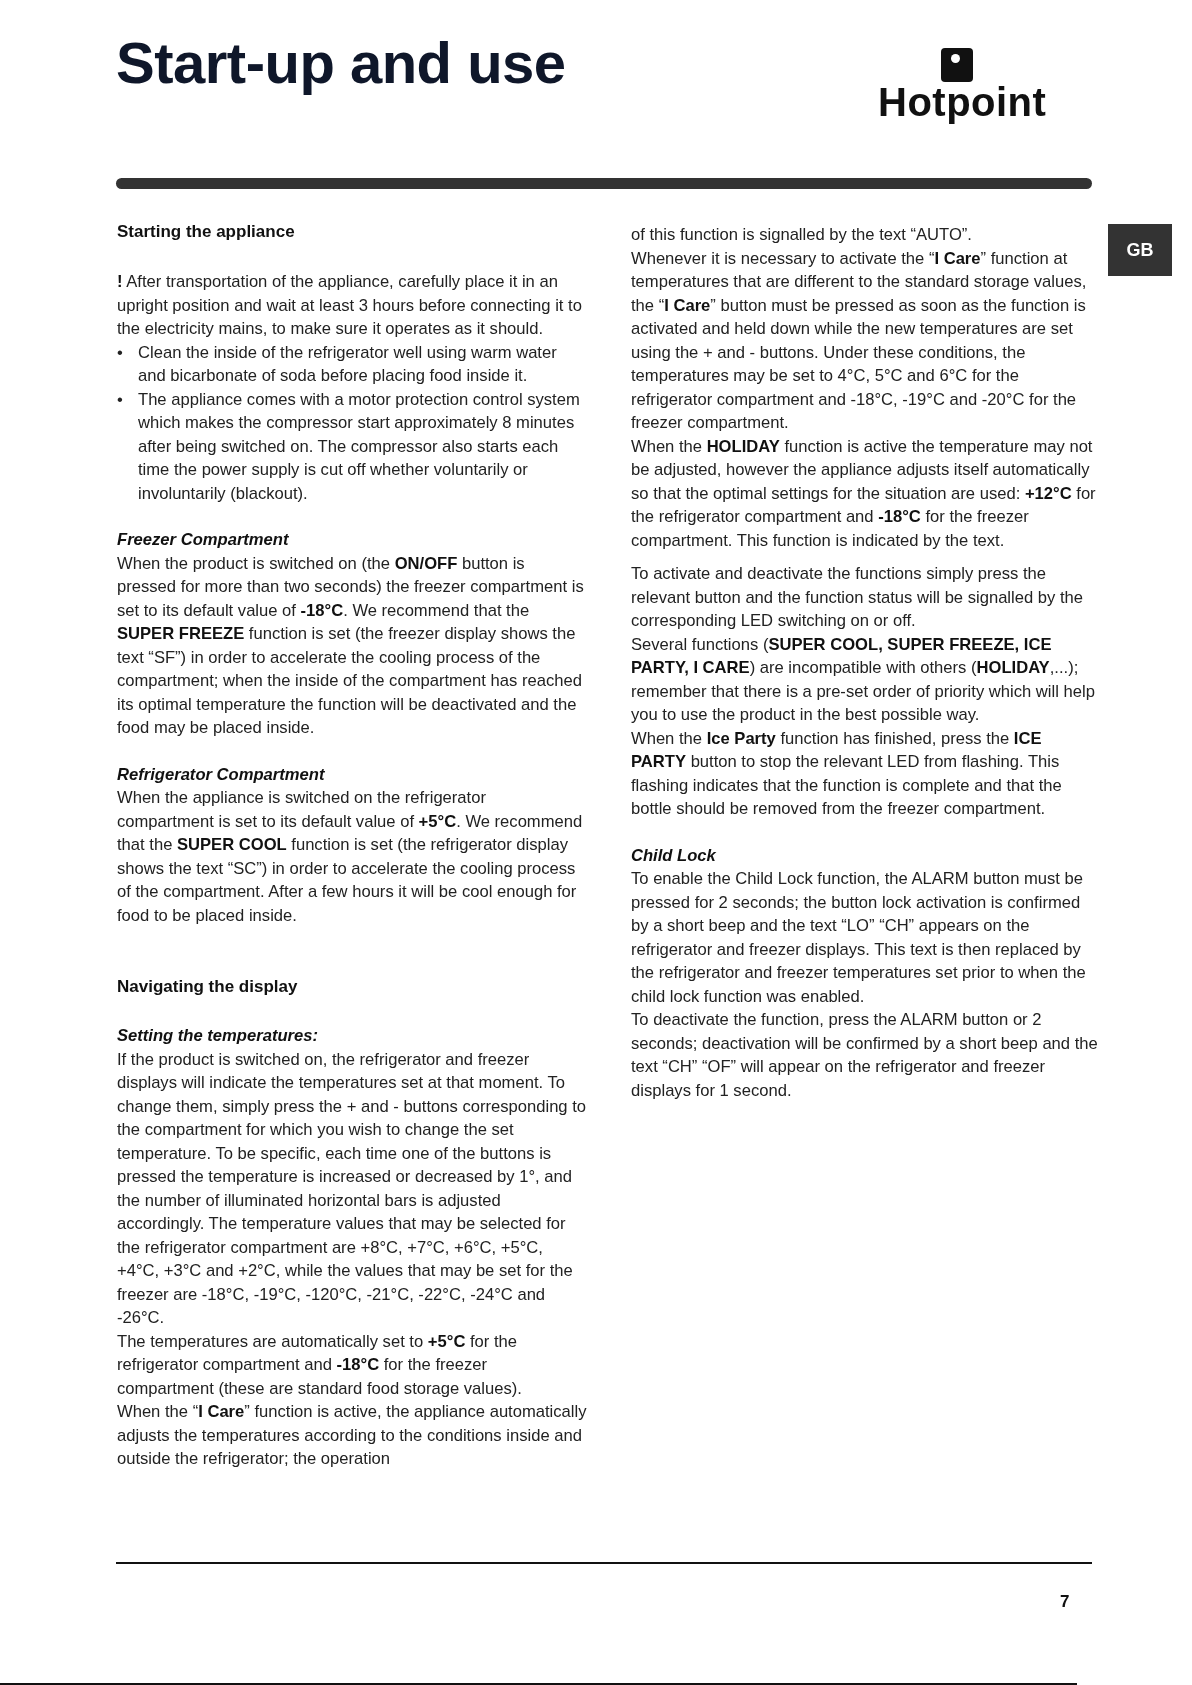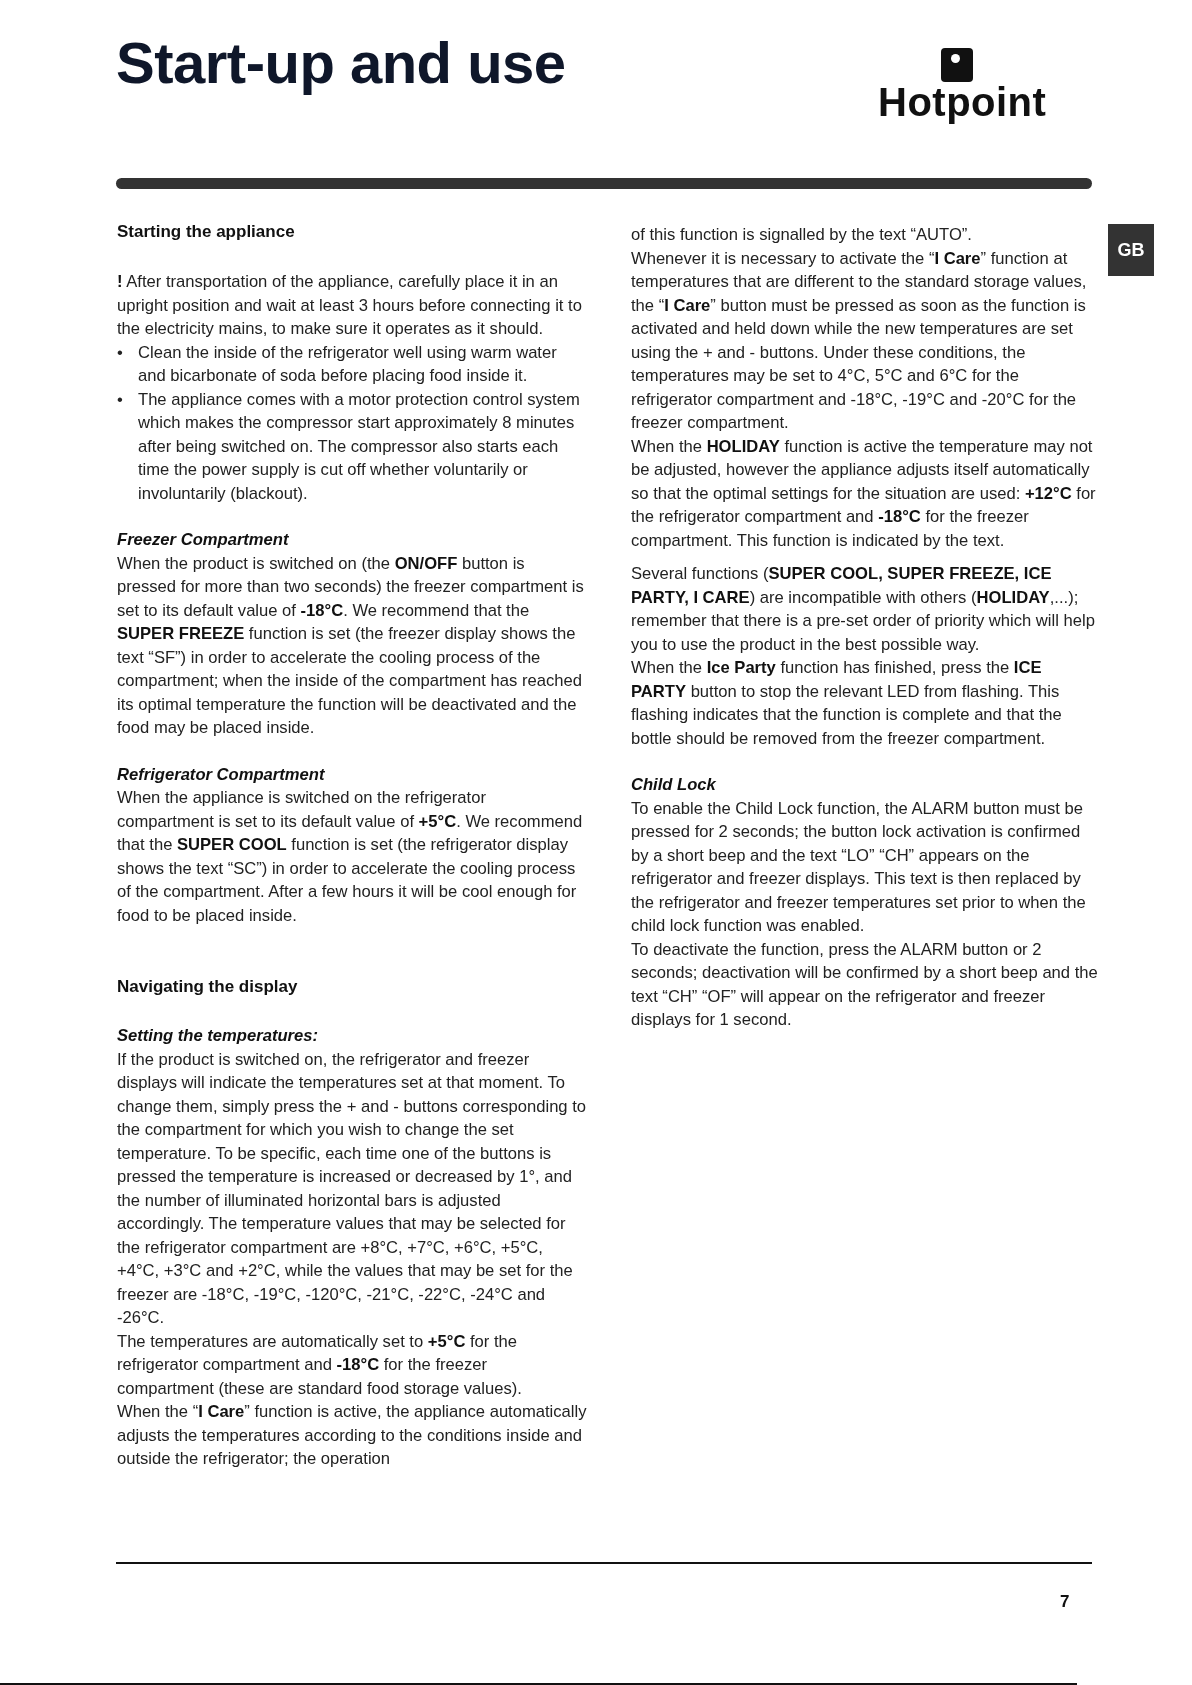--- a/index.html
+++ b/index.html
@@ -24,21 +24,21 @@
     background: #fff; border-radius: 50%;
   }
   .logo-text {
     font-size: 40px; font-weight: bold; color: #111; letter-spacing: 0.5px; line-height: 1;
   }
   .top-bar {
     position: absolute; left: 116px; top: 178px; width: 976px; height: 11px;
     background: #333333; border-radius: 6px;
   }
   .lang-tab {
-    position: absolute; left: 1108px; top: 224px; width: 46px; height: 52px;
+    position: absolute; left: 1108px; top: 224px; width: 64px; height: 52px;
     background: #333333; color: #fff; font-weight: bold; font-size: 18px;
     display: flex; align-items: center; justify-content: center; 
     box-sizing: border-box;
   }
   .col {
     position: absolute; top: 218px; width: 470px;
     font-size: 16.6px; line-height: 23.5px; color: #222;
   }
   .col-left { left: 117px; }
   .col-right { left: 631px; top: 223px; }
@@ -107,20 +107,21 @@
   <p>If the product is switched on, the refrigerator and freezer displays will indicate the temperatures set at that moment. To change them, simply press the + and - buttons corresponding to the compartment for which you wish to change the set temperature. To be specific, each time one of the buttons is pressed the temperature is increased or decreased by 1°, and the number of illuminated horizontal bars is adjusted accordingly. The temperature values that may be selected for the refrigerator compartment are +8°C, +7°C, +6°C, +5°C, +4°C, +3°C and +2°C, while the values that may be set for the freezer are -18°C, -19°C, -120°C, -21°C, -22°C, -24°C and -26°C.</p>
   <p><span>The temperatures are automatically set to </span><b>+5°C</b><span> for the refrigerator compartment and </span><b>-18°C</b><span> for the freezer compartment (these are standard food storage values).</span></p>
   <p><span>When the “</span><b>I Care</b><span>” function is active, the appliance automatically adjusts the temperatures according to the conditions inside and outside the refrigerator; the operation</span></p>
 </div>
 
 <div class="col col-right">
   <p>of this function is signalled by the text “AUTO”.</p>
   <p><span>Whenever it is necessary to activate the “</span><b>I Care</b><span>” function at temperatures that are different to the standard storage values, the “</span><b>I Care</b><span>” button must be pressed as soon as the function is activated and held down while the new temperatures are set using the + and - buttons. Under these conditions, the temperatures may be set to 4°C, 5°C and 6°C for the refrigerator compartment and -18°C, -19°C and -20°C for the freezer compartment.</span></p>
   <p><span>When the </span><b>HOLIDAY</b><span> function is active the temperature may not be adjusted, however the appliance adjusts itself automatically so that the optimal settings for the situation are used: </span><b>+12°C</b><span> for the refrigerator compartment and </span><b>-18°C</b><span> for the freezer compartment. This function is indicated by the text.</span></p>
   <div class="gap-xs"></div>
+  <p>To activate and deactivate the functions simply press the relevant button and the function status will be signalled by the corresponding LED switching on or off.</p>
   <p><span>Several functions (</span><b>SUPER COOL, SUPER FREEZE, ICE PARTY, I CARE</b><span>) are incompatible with others (</span><b>HOLIDAY</b><span>,...); remember that there is a pre-set order of priority which will help you to use the product in the best possible way.</span></p>
   <p><span>When the </span><b>Ice Party</b><span> function has finished, press the </span><b>ICE PARTY</b><span> button to stop the relevant LED from flashing. This flashing indicates that the function is complete and that the bottle should be removed from the freezer compartment.</span></p>
   <div class="gap-sm"></div>
   <h3>Child Lock</h3>
   <p>To enable the Child Lock function, the ALARM button must be pressed for 2 seconds; the button lock activation is confirmed by a short beep and the text “LO” “CH” appears on the refrigerator and freezer displays. This text is then replaced by the refrigerator and freezer temperatures set prior to when the child lock function was enabled.</p>
   <p>To deactivate the function, press the ALARM button or 2 seconds; deactivation will be confirmed by a short beep and the text “CH” “OF” will appear on the refrigerator and freezer displays for 1 second.</p>
 </div>
 
 <div class="bottom-rule"></div>
 <div class="page-number">7</div>

